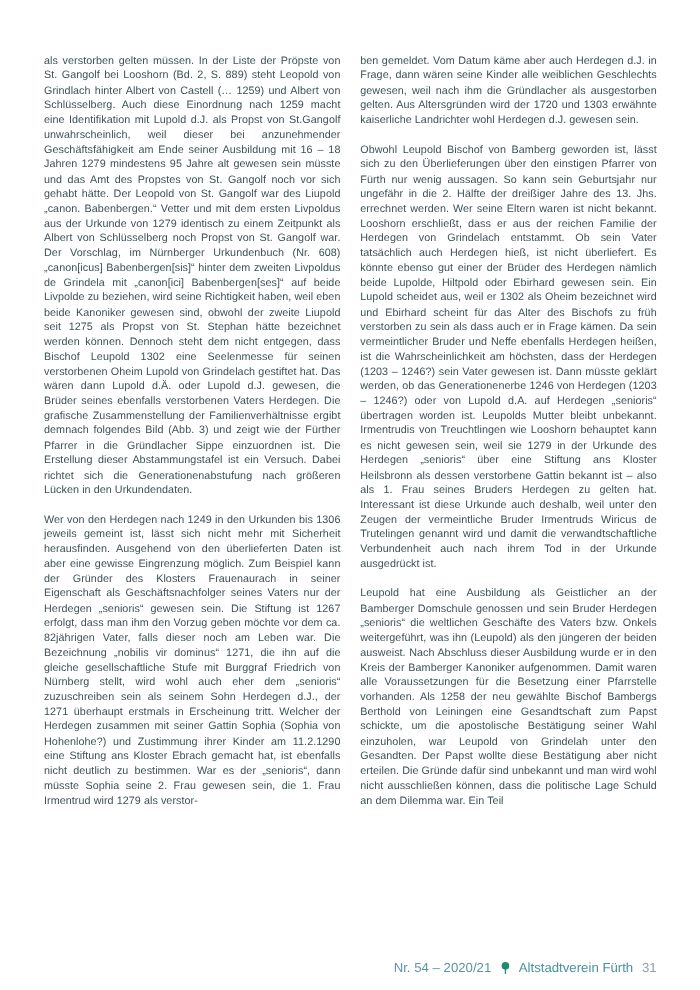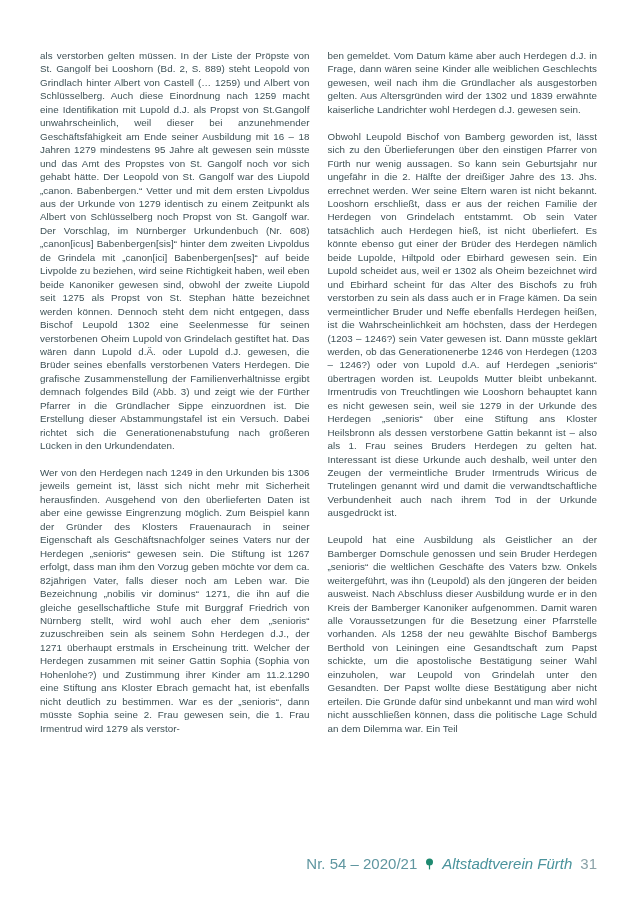--- a/index.html
+++ b/index.html
@@ -26,43 +26,43 @@
     line-height: 13.45px;
     color: #3d5156;
     text-align: justify;
     letter-spacing: 0.05px;
   }
   .col p { margin: 0 0 13.45px 0; }
   .col p:last-child { margin-bottom: 16px; }
   .footer {
     position: absolute;
     right: 39px;
-    bottom: 28px;
+    bottom: 13px;
     display: flex;
     align-items: center;
     gap: 8px;
-    font-size: 15px;
+    font-size: 12px;
     color: #5f96a0;
   }
-  .footer .publication { color: #4a939c; font-style: italic; }
+  .footer .publication { color: #4a939c; }
   .footer .pagenum { margin-left: 0; color: #8aa2a8; }
   .tree { display: inline-flex; align-items: center; }
 </style>
 </head>
 <body>
 
 <div class="sheet">
 
   <div class="columns">
     <div class="col">
       <p>als verstorben gelten müssen. In der Liste der Pröpste von St. Gangolf bei Looshorn (Bd. 2, S. 889) steht Leopold von Grindlach hinter Albert von Castell (… 1259) und Albert von Schlüsselberg. Auch diese Einordnung nach 1259 macht eine Identifikation mit Lupold d.J. als Propst von St.Gangolf unwahrscheinlich, weil dieser bei anzunehmender Geschäftsfähigkeit am Ende seiner Ausbildung mit 16 – 18 Jahren 1279 mindestens 95 Jahre alt gewesen sein müsste und das Amt des Propstes von St. Gangolf noch vor sich gehabt hätte. Der Leopold von St. Gangolf war des Liupold „canon. Babenbergen.“ Vetter und mit dem ersten Livpoldus aus der Urkunde von 1279 identisch zu einem Zeitpunkt als Albert von Schlüsselberg noch Propst von St. Gangolf war. Der Vorschlag, im Nürnberger Urkundenbuch (Nr. 608) „canon[icus] Babenbergen[sis]“ hinter dem zweiten Livpoldus de Grindela mit „canon[ici] Babenbergen[ses]“ auf beide Livpolde zu beziehen, wird seine Richtigkeit haben, weil eben beide Kanoniker gewesen sind, obwohl der zweite Liupold seit 1275 als Propst von St. Stephan hätte bezeichnet werden können. Dennoch steht dem nicht entgegen, dass Bischof Leupold 1302 eine Seelenmesse für seinen verstorbenen Oheim Lupold von Grindelach gestiftet hat. Das wären dann Lupold d.Ä. oder Lupold d.J. gewesen, die Brüder seines ebenfalls verstorbenen Vaters Herdegen. Die grafische Zusammenstellung der Familienverhältnisse ergibt demnach folgendes Bild (Abb. 3) und zeigt wie der Fürther Pfarrer in die Gründlacher Sippe einzuordnen ist. Die Erstellung dieser Abstammungstafel ist ein Versuch. Dabei richtet sich die Generationenabstufung nach größeren Lücken in den Urkundendaten.</p>
       <p>Wer von den Herdegen nach 1249 in den Urkunden bis 1306 jeweils gemeint ist, lässt sich nicht mehr mit Sicherheit herausfinden. Ausgehend von den überlieferten Daten ist aber eine gewisse Eingrenzung möglich. Zum Beispiel kann der Gründer des Klosters Frauenaurach in seiner Eigenschaft als Geschäftsnachfolger seines Vaters nur der Herdegen „senioris“ gewesen sein. Die Stiftung ist 1267 erfolgt, dass man ihm den Vorzug geben möchte vor dem ca. 82jährigen Vater, falls dieser noch am Leben war. Die Bezeichnung „nobilis vir dominus“ 1271, die ihn auf die gleiche gesellschaftliche Stufe mit Burggraf Friedrich von Nürnberg stellt, wird wohl auch eher dem „senioris“ zuzuschreiben sein als seinem Sohn Herdegen d.J., der 1271 überhaupt erstmals in Erscheinung tritt. Welcher der Herdegen zusammen mit seiner Gattin Sophia (Sophia von Hohenlohe?) und Zustimmung ihrer Kinder am 11.2.1290 eine Stiftung ans Kloster Ebrach gemacht hat, ist ebenfalls nicht deutlich zu bestimmen. War es der „senioris“, dann müsste Sophia seine 2. Frau gewesen sein, die 1. Frau Irmentrud wird 1279 als verstor-</p>
     </div>
     <div class="col">
-      <p>ben gemeldet. Vom Datum käme aber auch Herdegen d.J. in Frage, dann wären seine Kinder alle weiblichen Geschlechts gewesen, weil nach ihm die Gründlacher als ausgestorben gelten. Aus Altersgründen wird der 1302 und 1839 erwähnte kaiserliche Landrichter wohl Herdegen d.J. gewesen sein.</p>
+      <p>ben gemeldet. Vom Datum käme aber auch Herdegen d.J. in Frage, dann wären seine Kinder alle weiblichen Geschlechts gewesen, weil nach ihm die Gründlacher als ausgestorben gelten. Aus Altersgründen wird der 1720 und 1303 erwähnte kaiserliche Landrichter wohl Herdegen d.J. gewesen sein.</p>
       <p>Obwohl Leupold Bischof von Bamberg geworden ist, lässt sich zu den Überlieferungen über den einstigen Pfarrer von Fürth nur wenig aussagen. So kann sein Geburtsjahr nur ungefähr in die 2. Hälfte der dreißiger Jahre des 13. Jhs. errechnet werden. Wer seine Eltern waren ist nicht bekannt. Looshorn erschließt, dass er aus der reichen Familie der Herdegen von Grindelach entstammt. Ob sein Vater tatsächlich auch Herdegen hieß, ist nicht überliefert. Es könnte ebenso gut einer der Brüder des Herdegen nämlich beide Lupolde, Hiltpold oder Ebirhard gewesen sein. Ein Lupold scheidet aus, weil er 1302 als Oheim bezeichnet wird und Ebirhard scheint für das Alter des Bischofs zu früh verstorben zu sein als dass auch er in Frage kämen. Da sein vermeintlicher Bruder und Neffe ebenfalls Herdegen heißen, ist die Wahrscheinlichkeit am höchsten, dass der Herdegen (1203 – 1246?) sein Vater gewesen ist. Dann müsste geklärt werden, ob das Generationenerbe 1246 von Herdegen (1203 – 1246?) oder von Lupold d.A. auf Herdegen „senioris“ übertragen worden ist. Leupolds Mutter bleibt unbekannt. Irmentrudis von Treuchtlingen wie Looshorn behauptet kann es nicht gewesen sein, weil sie 1279 in der Urkunde des Herdegen „senioris“ über eine Stiftung ans Kloster Heilsbronn als dessen verstorbene Gattin bekannt ist – also als 1. Frau seines Bruders Herdegen zu gelten hat. Interessant ist diese Urkunde auch deshalb, weil unter den Zeugen der vermeintliche Bruder Irmentruds Wiricus de Trutelingen genannt wird und damit die verwandtschaftliche Verbundenheit auch nach ihrem Tod in der Urkunde ausgedrückt ist.</p>
       <p>Leupold hat eine Ausbildung als Geistlicher an der Bamberger Domschule genossen und sein Bruder Herdegen „senioris“ die weltlichen Geschäfte des Vaters bzw. Onkels weitergeführt, was ihn (Leupold) als den jüngeren der beiden ausweist. Nach Abschluss dieser Ausbildung wurde er in den Kreis der Bamberger Kanoniker aufgenommen. Damit waren alle Voraussetzungen für die Besetzung einer Pfarrstelle vorhanden. Als 1258 der neu gewählte Bischof Bambergs Berthold von Leiningen eine Gesandtschaft zum Papst schickte, um die apostolische Bestätigung seiner Wahl einzuholen, war Leupold von Grindelah unter den Gesandten. Der Papst wollte diese Bestätigung aber nicht erteilen. Die Gründe dafür sind unbekannt und man wird wohl nicht ausschließen können, dass die politische Lage Schuld an dem Dilemma war. Ein Teil</p>
     </div>
   </div>
 
   <div class="footer">
     <span class="issue">Nr. 54 – 2020/21</span>
     <span class="tree">
       <svg width="9" height="12" viewBox="0 0 9 12" aria-hidden="true">
         <circle cx="4.5" cy="4" r="3.5" fill="#1f8a70"></circle>

